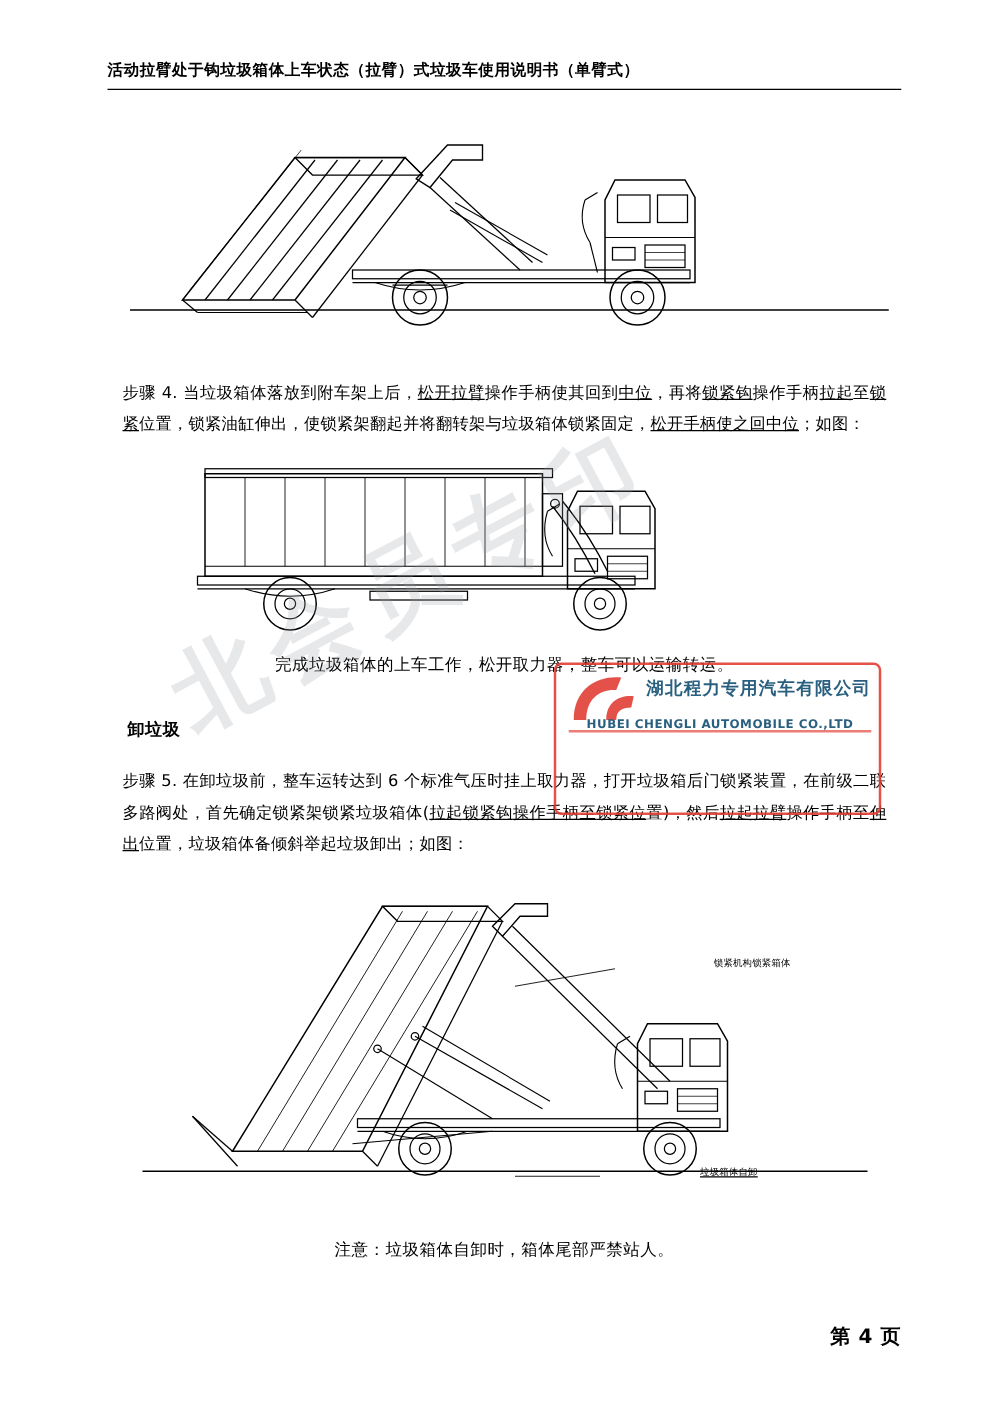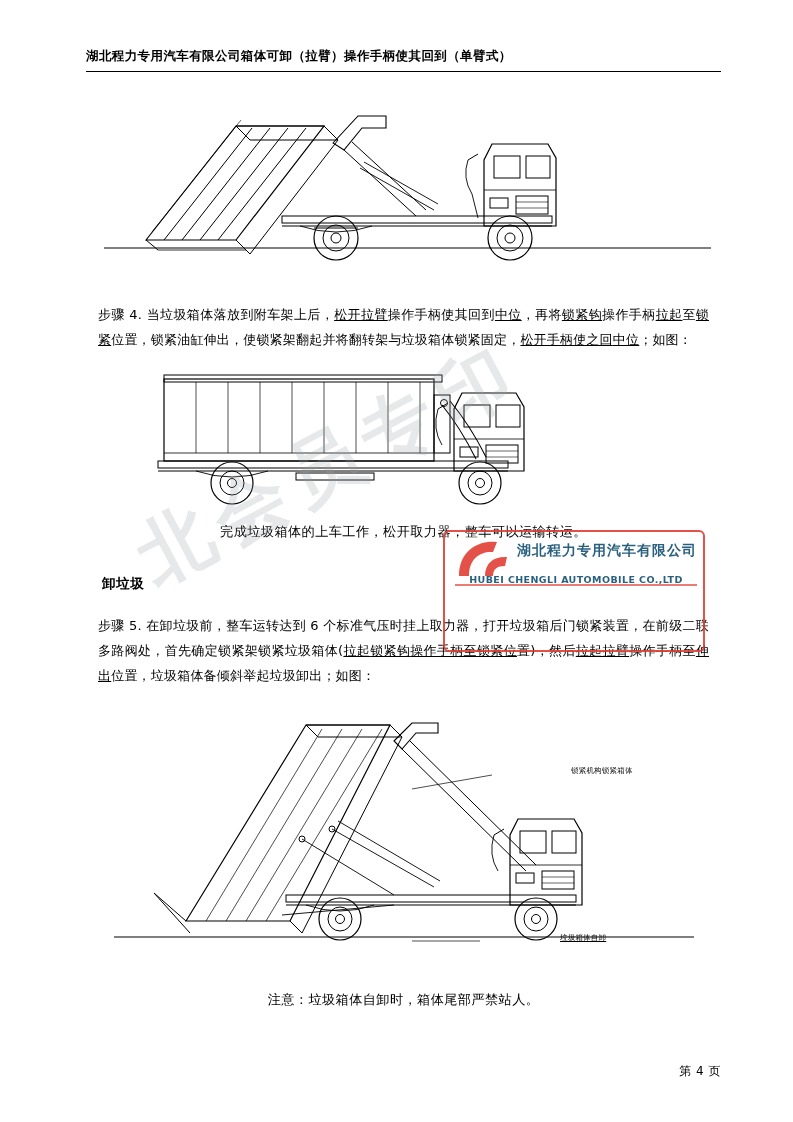--- a/index.html
+++ b/index.html
@@ -138,30 +138,31 @@
     transform-origin: left top;
     letter-spacing: 10px;
     white-space: nowrap;
     pointer-events: none;
   }
   
   .page-footer {
     position: absolute;
     right: 72px;
     bottom: 42px;
-    font-size: 12px;
+    font-size: 16px;
     letter-spacing: 0.5px;
+    font-weight: bold;
   }
 </style>
 </head>
 <body>
 
 <div class="page">
 
-  <div class="doc-header">湖北程力专用汽车有限公司箱体可卸（拉臂）操作手柄使其回到（单臂式）</div>
+  <div class="doc-header">活动拉臂处于钩垃圾箱体上车状态（拉臂）式垃圾车使用说明书（单臂式）</div>
 
   <div class="figure" style="margin-top:26px;height:190px;">
     <svg width="640" height="175" viewBox="0 0 640 175">
       <g fill="none" stroke="#000" stroke-width="1">
 
         <line x1="18" y1="150" x2="625" y2="150" stroke-width="1.1"></line>
 
         <g>
           <polygon points="60,142 150,28 238,28 150,142" stroke-width="1.2"></polygon>
           <polygon points="150,28 238,28 252,42 164,42" stroke-width="1"></polygon>

